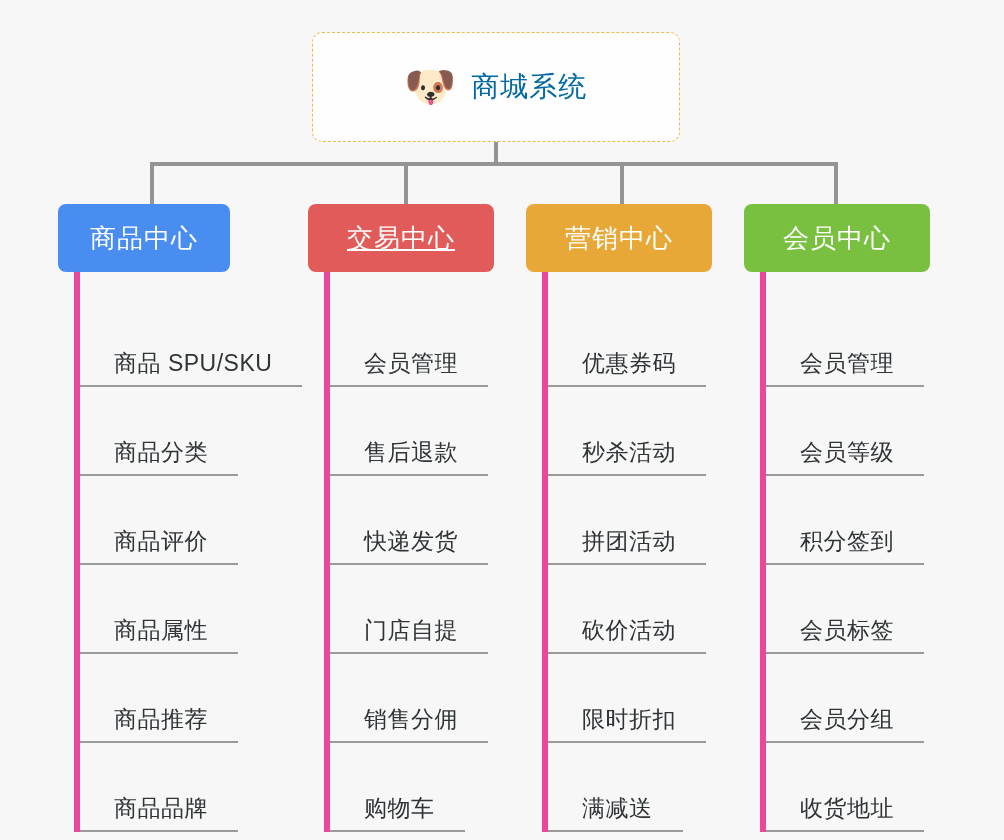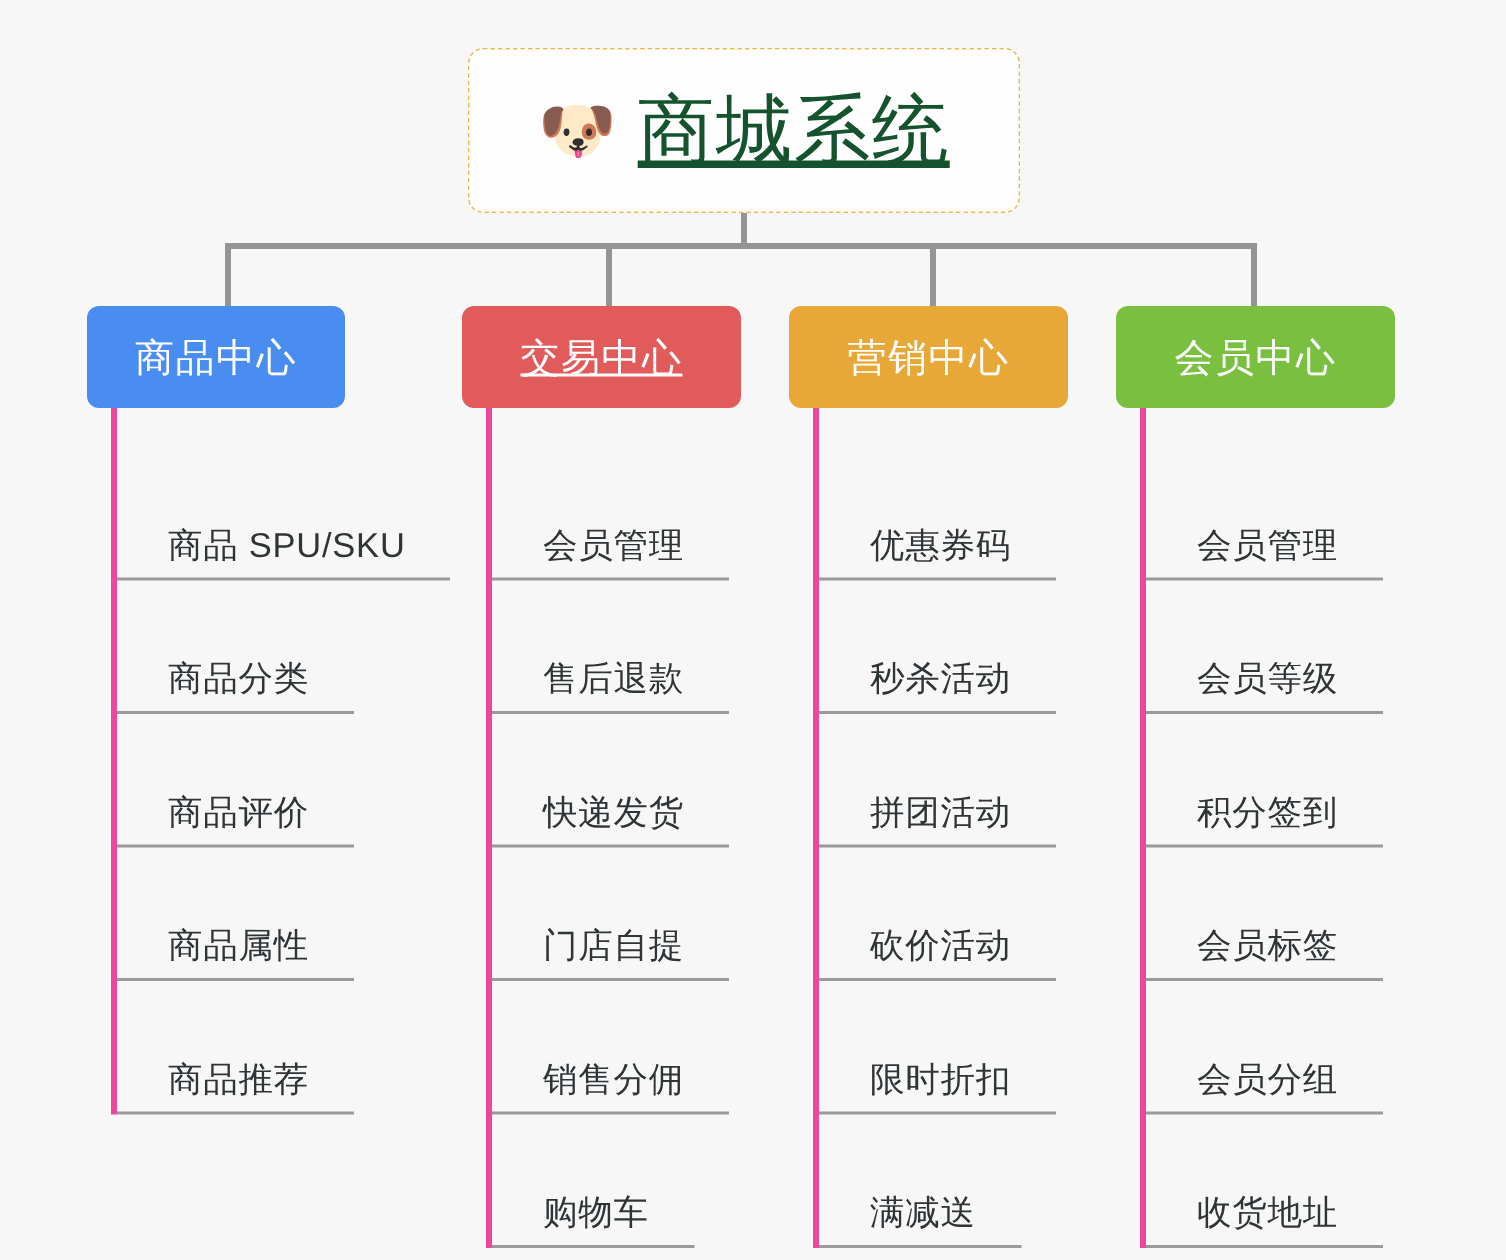--- a/index.html
+++ b/index.html
@@ -34,25 +34,24 @@
     display: flex;
     align-items: center;
     justify-content: center;
     gap: 14px;
   }
   .root-emoji {
     font-size: 42px;
     line-height: 1;
   }
   .root-title {
-    font-size: 51px;
-    color: #14532d;
+    font-size: 28px;
+    color: #0369a1;
     letter-spacing: 1px;
     white-space: nowrap;
-    text-decoration: underline;
   }
 
   
   .conn {
     position: absolute;
     background: #949494;
   }
   .conn-stem {            
     left: 494px;
     top: 142px;
@@ -107,21 +106,21 @@
   .column.c1 .col-header { width: 172px; background: #4a8df0; }
   .column.c2 .col-header { width: 186px; background: #e15b5b; text-decoration: underline; }
   .column.c3 .col-header { width: 186px; background: #e8a838; }
   .column.c4 .col-header { width: 186px; background: #79c040; }
 
   
   .leaf-list {
     position: relative;
     margin-left: 16px;
     padding-top: 26px;
-    border-left: 4px solid #ec4899;
+    border-left: 6px solid #ec4899;
     width: 230px;
   }
   .leaf-item {
     height: 89px;
     display: flex;
     align-items: flex-end;
     box-sizing: border-box;
   }
   .leaf-underline {
     border-bottom: 2px solid #9a9a9a;
@@ -176,20 +175,25 @@
         <div class="leaf-item">
           <span class="leaf-underline">
             <span class="leaf-label">商品属性</span>
           </span>
         </div>
         <div class="leaf-item">
           <span class="leaf-underline">
             <span class="leaf-label">商品推荐</span>
           </span>
         </div>
+        <div class="leaf-item">
+          <span class="leaf-underline">
+            <span class="leaf-label">商品品牌</span>
+          </span>
+        </div>
       </div>
     </div>
 
     <div class="column c2">
       <div class="col-header">
         <span>交易中心</span>
       </div>
       <div class="leaf-list">
         <div class="leaf-item">
           <span class="leaf-underline">

